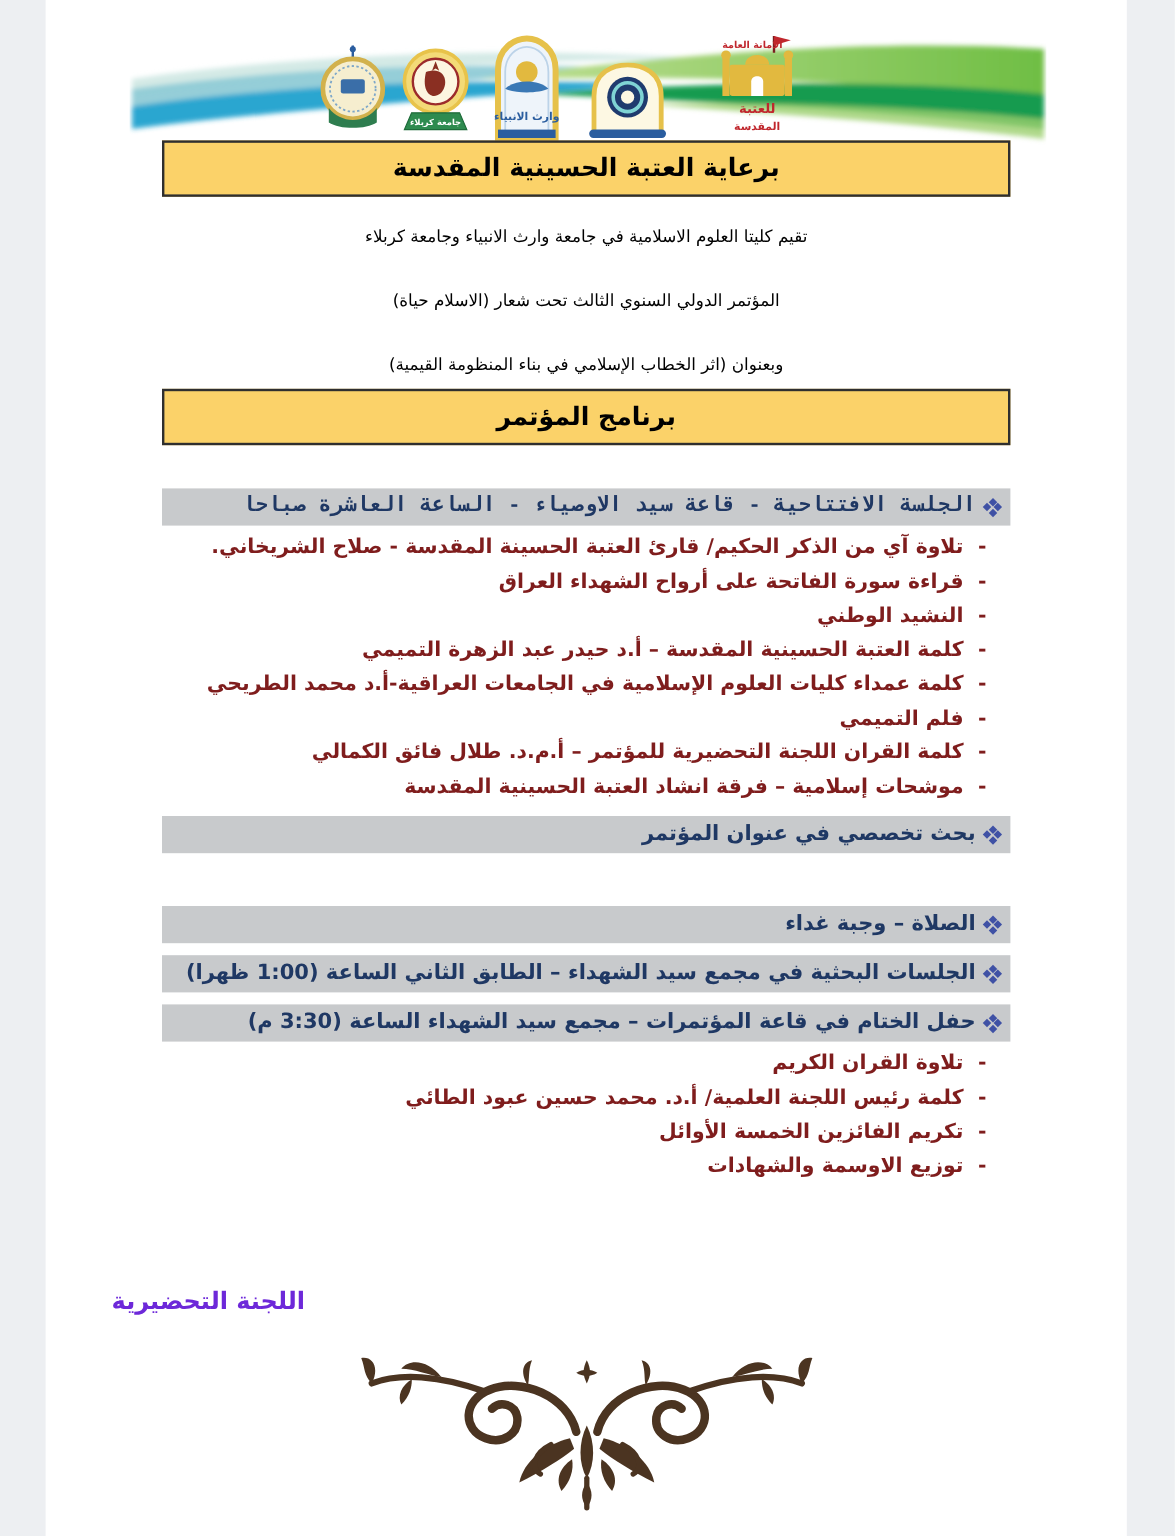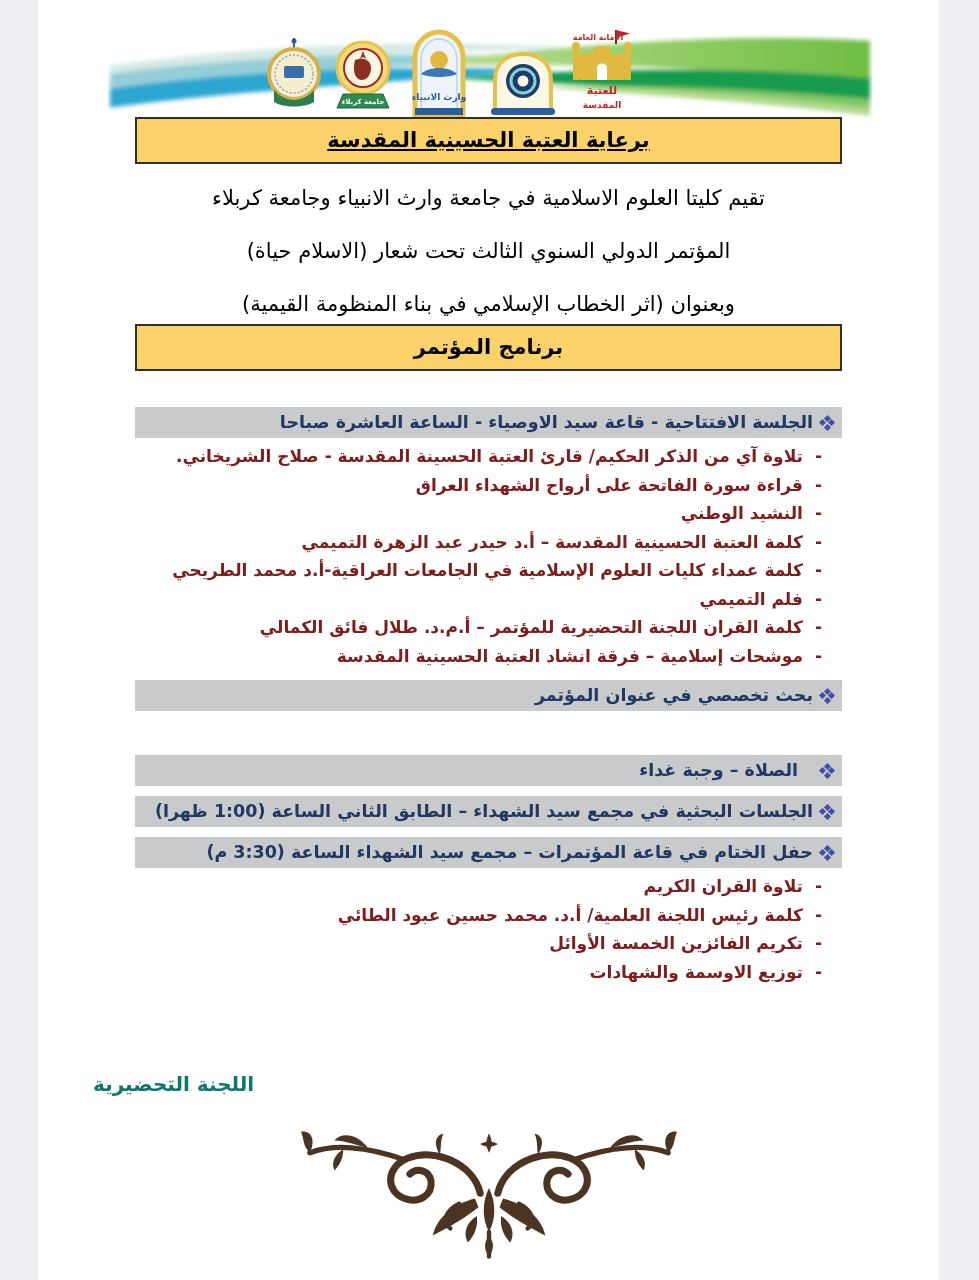--- a/index.html
+++ b/index.html
@@ -20,49 +20,49 @@
   .logo svg{width:100%;height:100%;display:block;}
   
   .content{
     position:relative;margin:0 auto;width:707px;direction:rtl;color:#000;
   }
   .banner{
     border:2px solid #2f2f2f;background:#fbd269;text-align:center;
     font-weight:800;font-size:21px;line-height:23px;padding:10px 4px;
     letter-spacing:.5px;color:#000;
   }
-  .banner.first{margin-top:117px;text-decoration:underline;}
+  .banner.first{margin-top:117px;}
   .banner.second{margin-top:6px;}
-  .intro{margin-top:20px;text-align:center;font-size:21px;}
+  .intro{margin-top:20px;text-align:center;font-size:14px;}
   .intro p{margin:0 0 25px 0;line-height:28px;}
   .intro p:last-child{margin-bottom:0;}
   
   .sections{margin-top:36px;}
   .sec-header{
     background:#c8cacc;color:#1f3864;font-weight:700;font-size:17.5px;
     line-height:23px;padding:4px 8px;margin-top:10px;
     display:flex;align-items:center;
   }
-  .sec-header:first-child{margin-top:0;}
-  .sec-header.gap-lg{margin-top:44px;gap:15px;}
+  .sec-header:first-child{margin-top:0;font-family:Liberation Mono, monospace;}
+  .sec-header.gap-lg{margin-top:44px;}
   .dia{position:relative;width:14px;height:14px;display:inline-block;margin-left:7px;flex:0 0 14px;}
   .dia .sq{position:absolute;width:5px;height:5px;background:#3f51a5;transform:rotate(45deg);}
   .dia .sq:nth-child(1){top:0;left:4.5px;}
   .dia .sq:nth-child(2){top:4.5px;left:0;}
   .dia .sq:nth-child(3){top:4.5px;left:9px;}
   .dia .sq:nth-child(4){top:9px;left:4.5px;}
   ul.items{list-style:none;margin:4px 0 8px 0;padding:0 20px 0 0;}
   li.item{
     font-size:17px;font-weight:700;line-height:28.5px;color:#7f1d1d;
   }
   li.item .dash{margin-left:12px;font-weight:700;}
   
   .signature{
     position:absolute;left:55px;top:1072px;direction:rtl;
-    font-size:20px;font-weight:800;color:#0f766e;
+    font-size:20px;font-weight:800;color:#6d28d9;
   }
   .ornament{
     position:absolute;left:50%;top:1130px;transform:translateX(-50%);
     width:420px;height:130px;
   }
   .ornament svg{width:100%;height:100%;}
 </style>
 </head>
 <body>
 
@@ -123,21 +123,21 @@
     </div>
     <div class="logo" style="left:449px;top:52px;width:72px;height:66px;">
       <svg viewBox="0 0 72 66">
         <path d="M8,60 L8,28 C8,8 24,2 36,2 C48,2 64,8 64,28 L64,60 Z" fill="#fdf8e3" stroke="#e6c14a" stroke-width="4"></path>
         <circle cx="36" cy="29" r="17" fill="#1f3b6e"></circle>
         <circle cx="36" cy="29" r="12" fill="none" stroke="#7fd4d4" stroke-width="3"></circle>
         <circle cx="36" cy="29" r="5.5" fill="#fdf8e3"></circle>
         <rect x="4" y="56" width="64" height="7" rx="3.5" fill="#2a5d9f"></rect>
       </svg>
     </div>
-    <div class="logo" style="left:520px;top:26px;width:88px;height:90px;text-align:center;">
+    <div class="logo" style="left:549px;top:26px;width:88px;height:90px;text-align:center;">
       <svg viewBox="0 0 88 90">
         <line x1="58" y1="4" x2="58" y2="18" stroke="#7a1f1f" stroke-width="2"></line>
         <path d="M58,4 L72,7.5 L58,12 Z" fill="#c0272d"></path>
         <text x="40" y="14" font-size="8" fill="#c0272d" text-anchor="middle" font-weight="bold">الامانة العامة</text>
         <rect x="15" y="22" width="6" height="32" fill="#e2b93f"></rect>
         <rect x="67" y="22" width="6" height="32" fill="#e2b93f"></rect>
         <circle cx="18" cy="20" r="4" fill="#e2b93f"></circle>
         <circle cx="70" cy="20" r="4" fill="#e2b93f"></circle>
         <path d="M34,28 C34,17 54,17 54,28 Z" fill="#e2b93f"></path>
         <rect x="21" y="28" width="46" height="26" rx="2" fill="#e2b93f"></rect>

